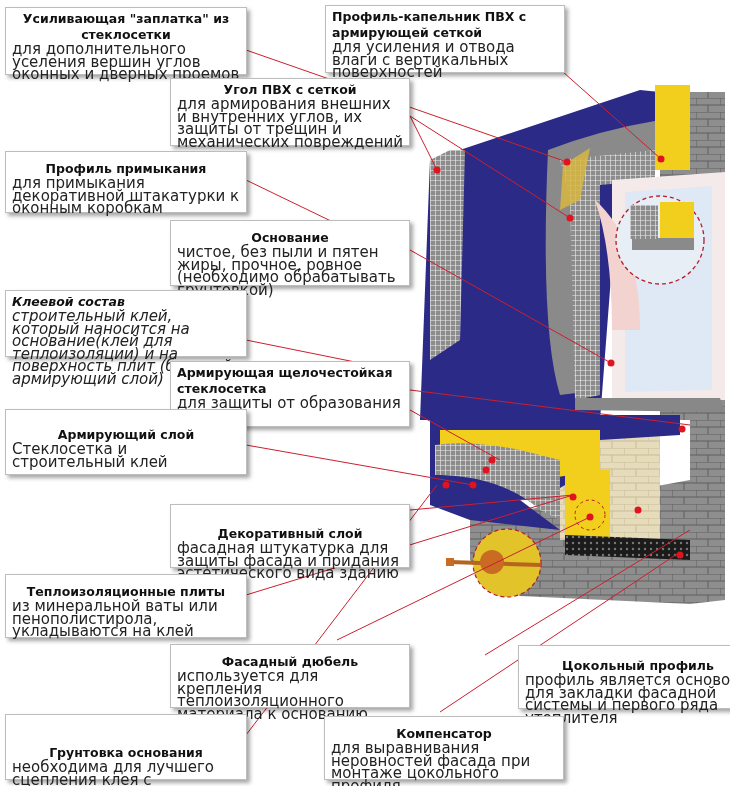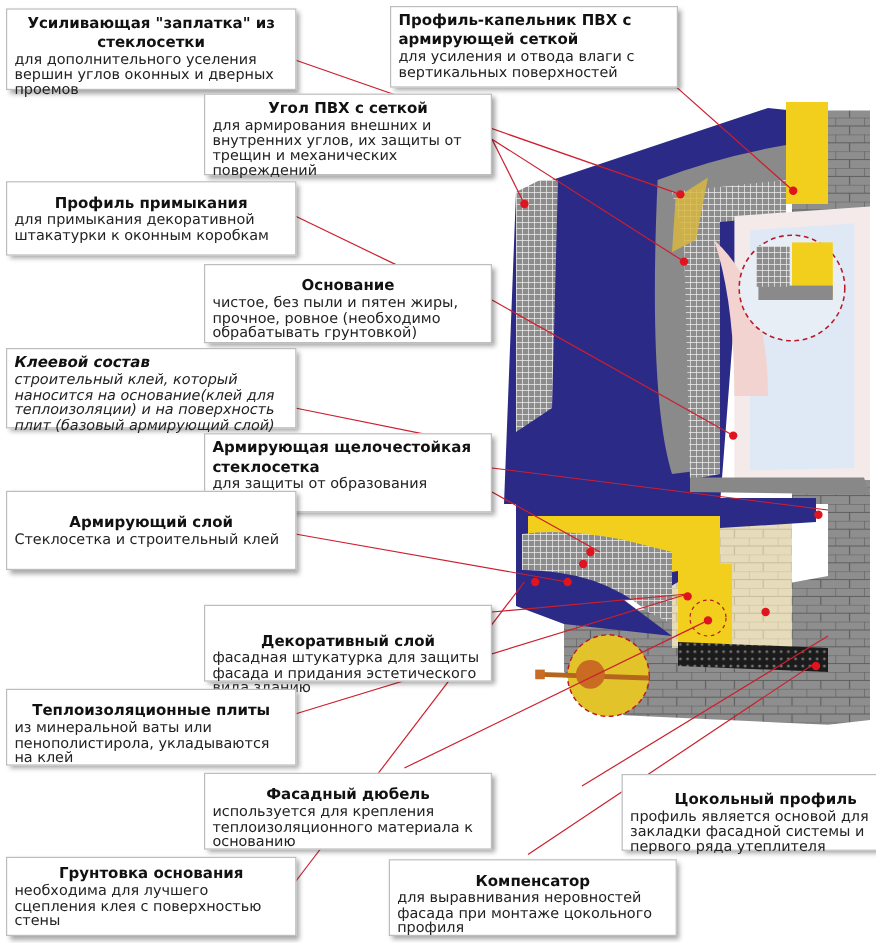--- a/index.html
+++ b/index.html
@@ -3,21 +3,21 @@
 <meta charset="utf-8">
 <style>
   html, body { margin:0; padding:0; background:#ffffff; }
   body { width:730px; height:786px; position:relative; overflow:hidden;
          font-family:"DejaVu Sans", sans-serif; }
   .box { position:absolute; background:#ffffff; border:1px solid #bdbdbd;
          box-shadow:3px 3px 4px rgba(0,0,0,0.35); box-sizing:border-box;
          padding:3px 6px; }
   .box .t { font-weight:bold; font-size:12.5px; line-height:16px; color:#111; }
   .box .t.c { text-align:center; }
-  .box .d { font-size:12px; line-height:12.5px; color:#222; }
+  .box .d { font-size:15px; line-height:12.5px; color:#222; }
   svg#art { position:absolute; left:0; top:0; }
   svg#leaders { position:absolute; left:0; top:0; pointer-events:none; }
 </style>
 </head>
 <body>
 
 <svg id="art" width="730" height="786">
   <defs>
     <pattern id="meshpat" width="5" height="5" patternUnits="userSpaceOnUse">
       <rect width="5" height="5" fill="#8c8c8c"></rect>
@@ -170,19 +170,19 @@
 </div>
 <div class="box" style="left:170px;top:644px;width:240px;height:64px;">
   <div class="t c" style="margin-top:6px">Фасадный дюбель</div>
   <div class="d">используется для крепления теплоизоляционного материала к основанию</div>
 </div>
 <div class="box" style="left:486px;top:645px;width:240px;height:64px;margin-left:32px;">
   <div class="t c" style="margin-top:9px">Цокольный профиль</div>
   <div class="d">профиль является основой для закладки фасадной системы и первого ряда утеплителя</div>
 </div>
 <div class="box" style="left:5px;top:714px;width:242px;height:66px;">
-  <div class="t c" style="margin-top:2px">Грунтовка основания</div>
+  <div class="t c" style="margin-top:27px">Грунтовка основания</div>
   <div class="d">необходима для лучшего сцепления клея с поверхностью стены</div>
 </div>
 <div class="box" style="left:324px;top:716px;width:240px;height:64px;">
   <div class="t c" style="margin-top:6px">Компенсатор</div>
   <div class="d">для выравнивания неровностей фасада при монтаже цокольного профиля</div>
 </div>
 
 </body></html>

